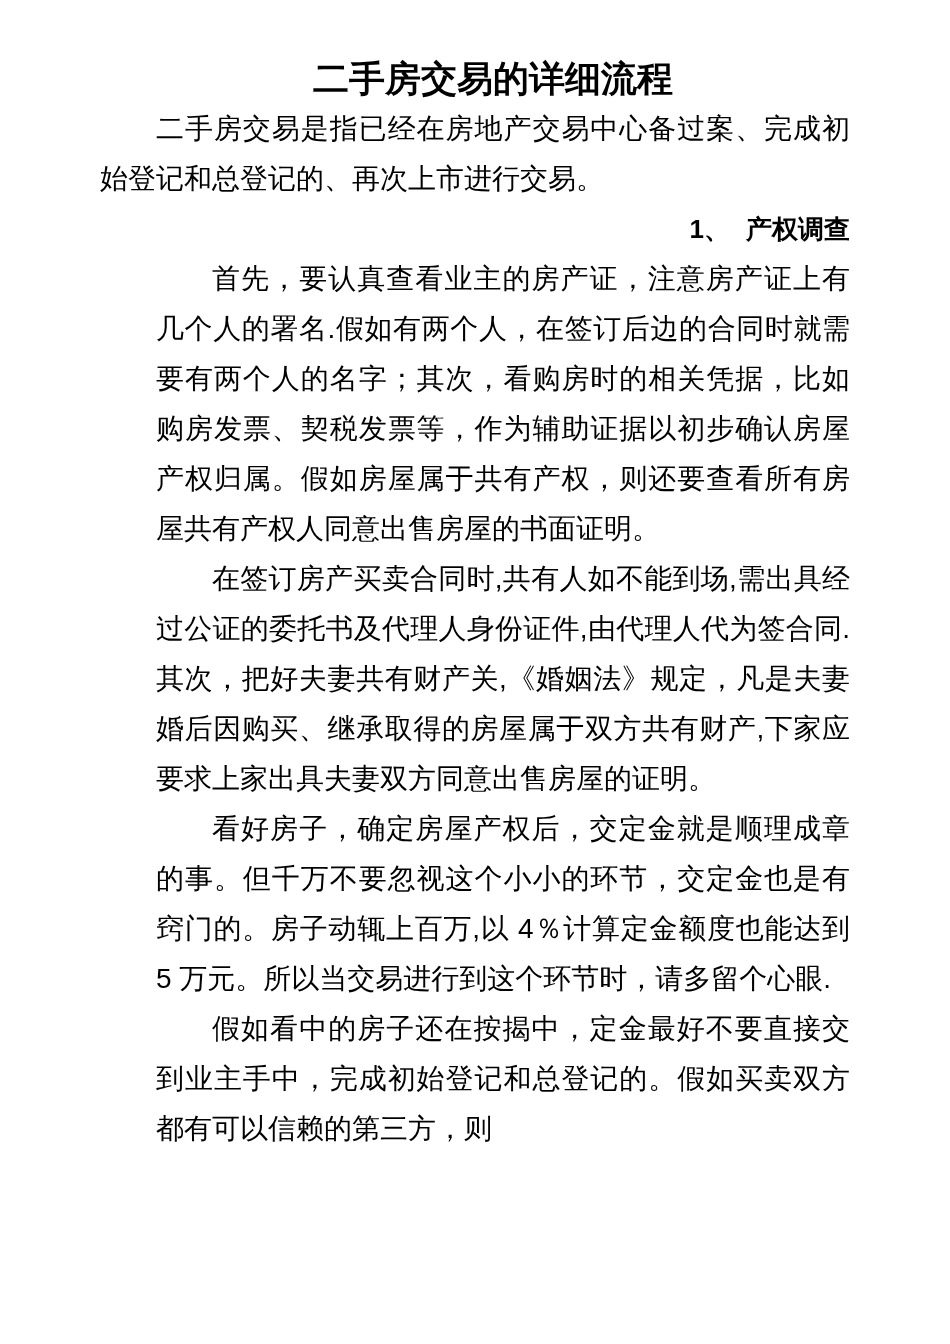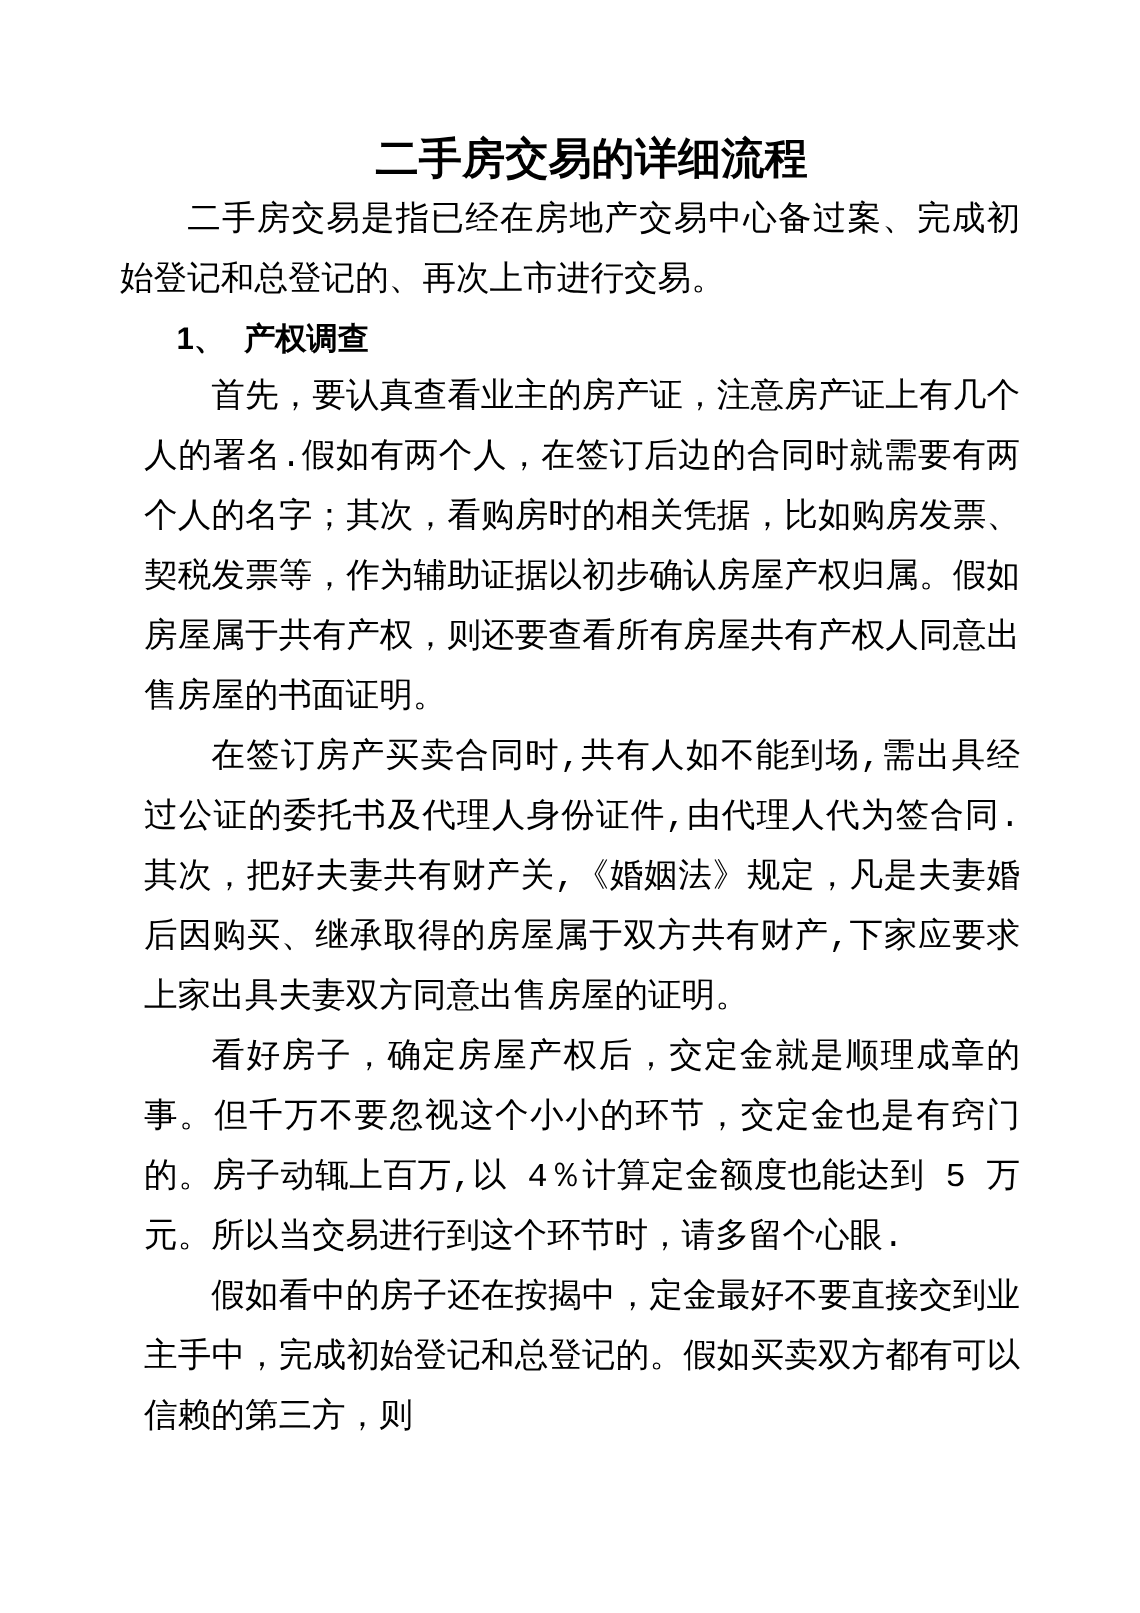--- a/index.html
+++ b/index.html
@@ -7,21 +7,21 @@
     padding: 0;
     background: #ffffff;
   }
   .page {
     position: relative;
     width: 950px;
     height: 1344px;
     background: #ffffff;
     color: #000000;
     box-sizing: border-box;
-    padding: 107px 100px 0 100px;
+    padding: 54px 100px 0 100px;
     overflow: hidden;
     font-family: "Liberation Sans", sans-serif;
   }
   .doc-title {
     margin: 0;
     font-size: 36px;
     line-height: 50px;
     font-weight: 900;
     text-align: center;
     text-indent: 1em; 
@@ -30,38 +30,38 @@
   .body-para {
     margin: 0;
     font-size: 28px;
     line-height: 50px;
     text-align: justify;
     text-indent: 2em;
     word-break: normal;
   }
   
   .section-para {
-    margin-left: 20px;
-    font-family: Liberation Mono, monospace;
+    margin-left: 56px;
   }
   .section-heading {
     margin: 0;
     font-size: 30px;
     line-height: 50px;
     font-weight: 900;
     text-indent: 2em;
     white-space: nowrap;
   }
   .item-heading {
     margin: 0;
     font-size: 26px;
     line-height: 50px;
     font-weight: 900;
     text-indent: 47px;
     white-space: nowrap;
+    text-align: right;
   }
   .item-heading .item-label.gapped {
     margin-left: 16px; 
   }
 </style>
 </head>
 <body>
 
 <div class="page">
 

